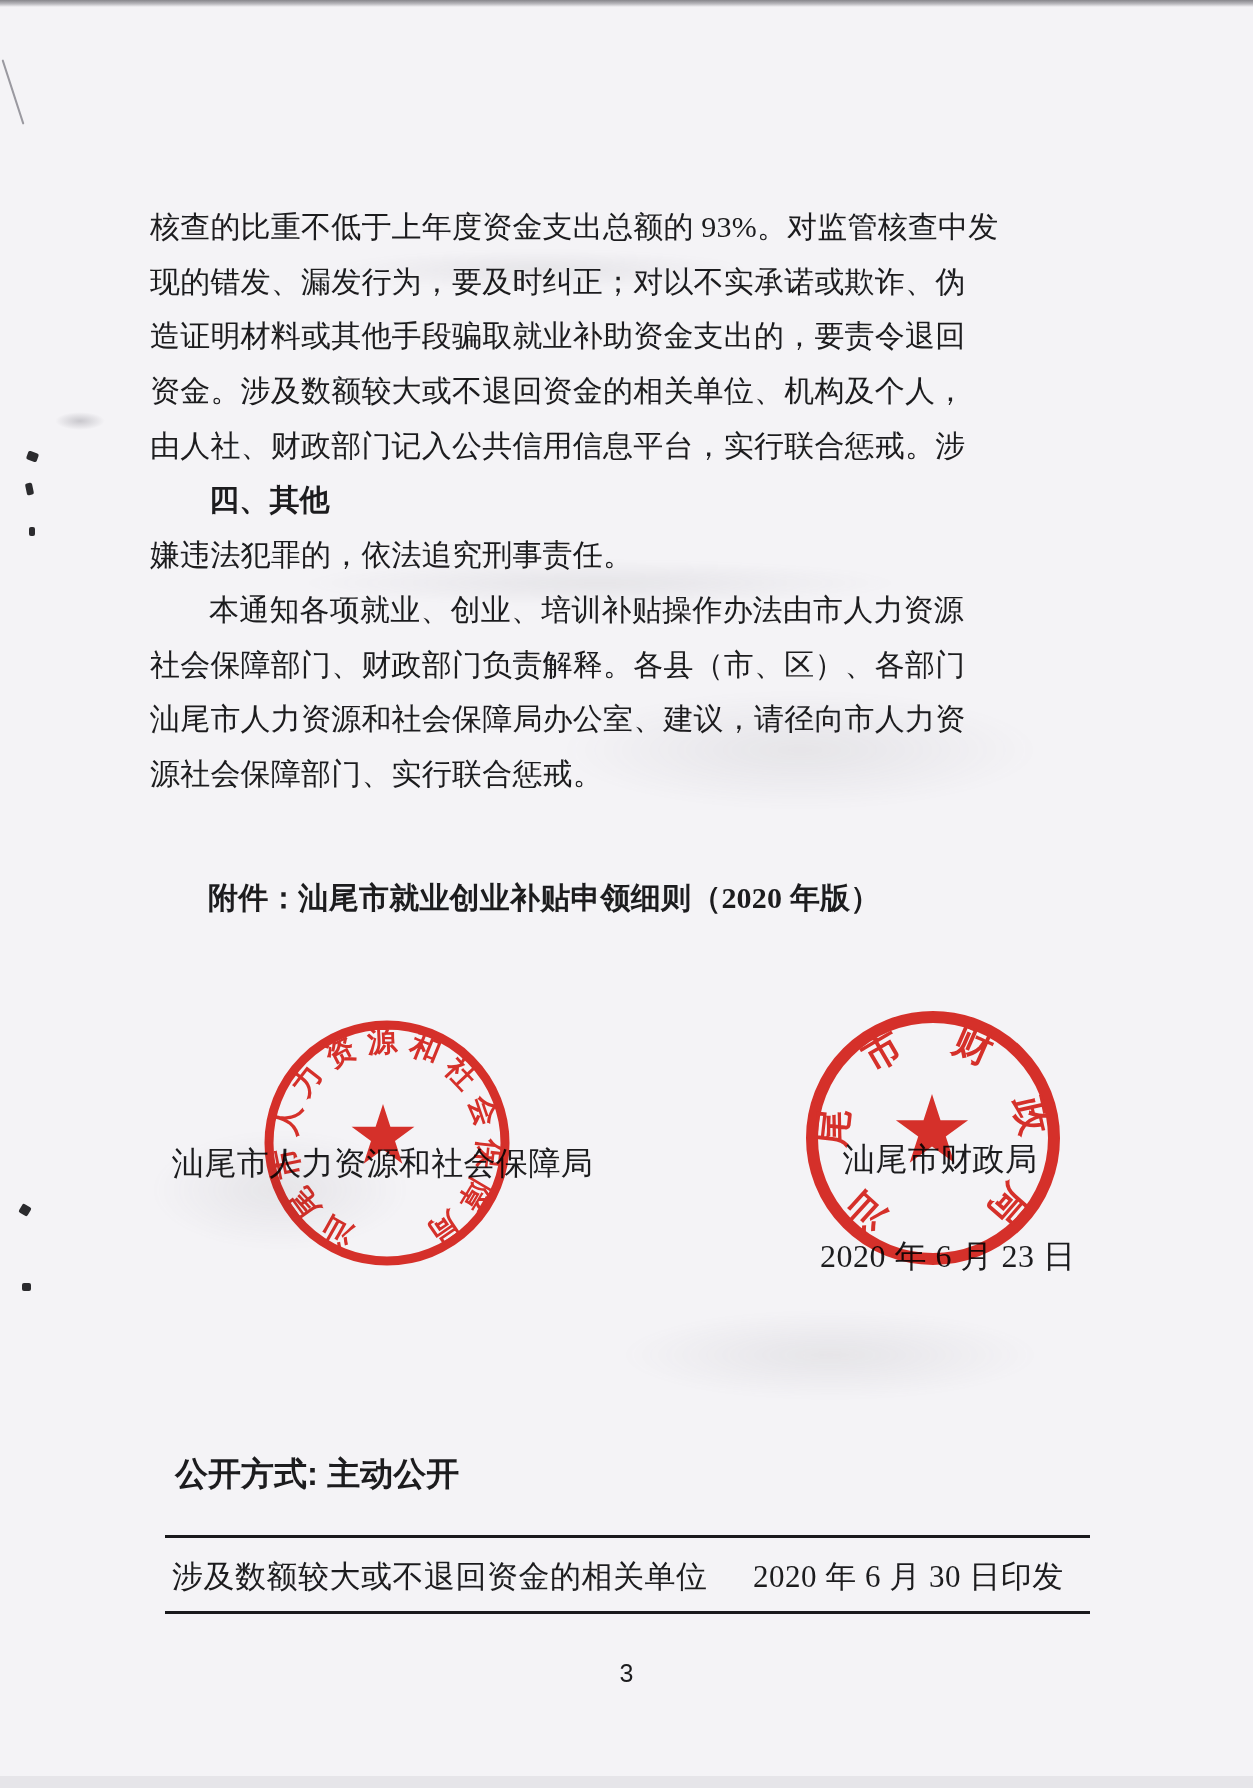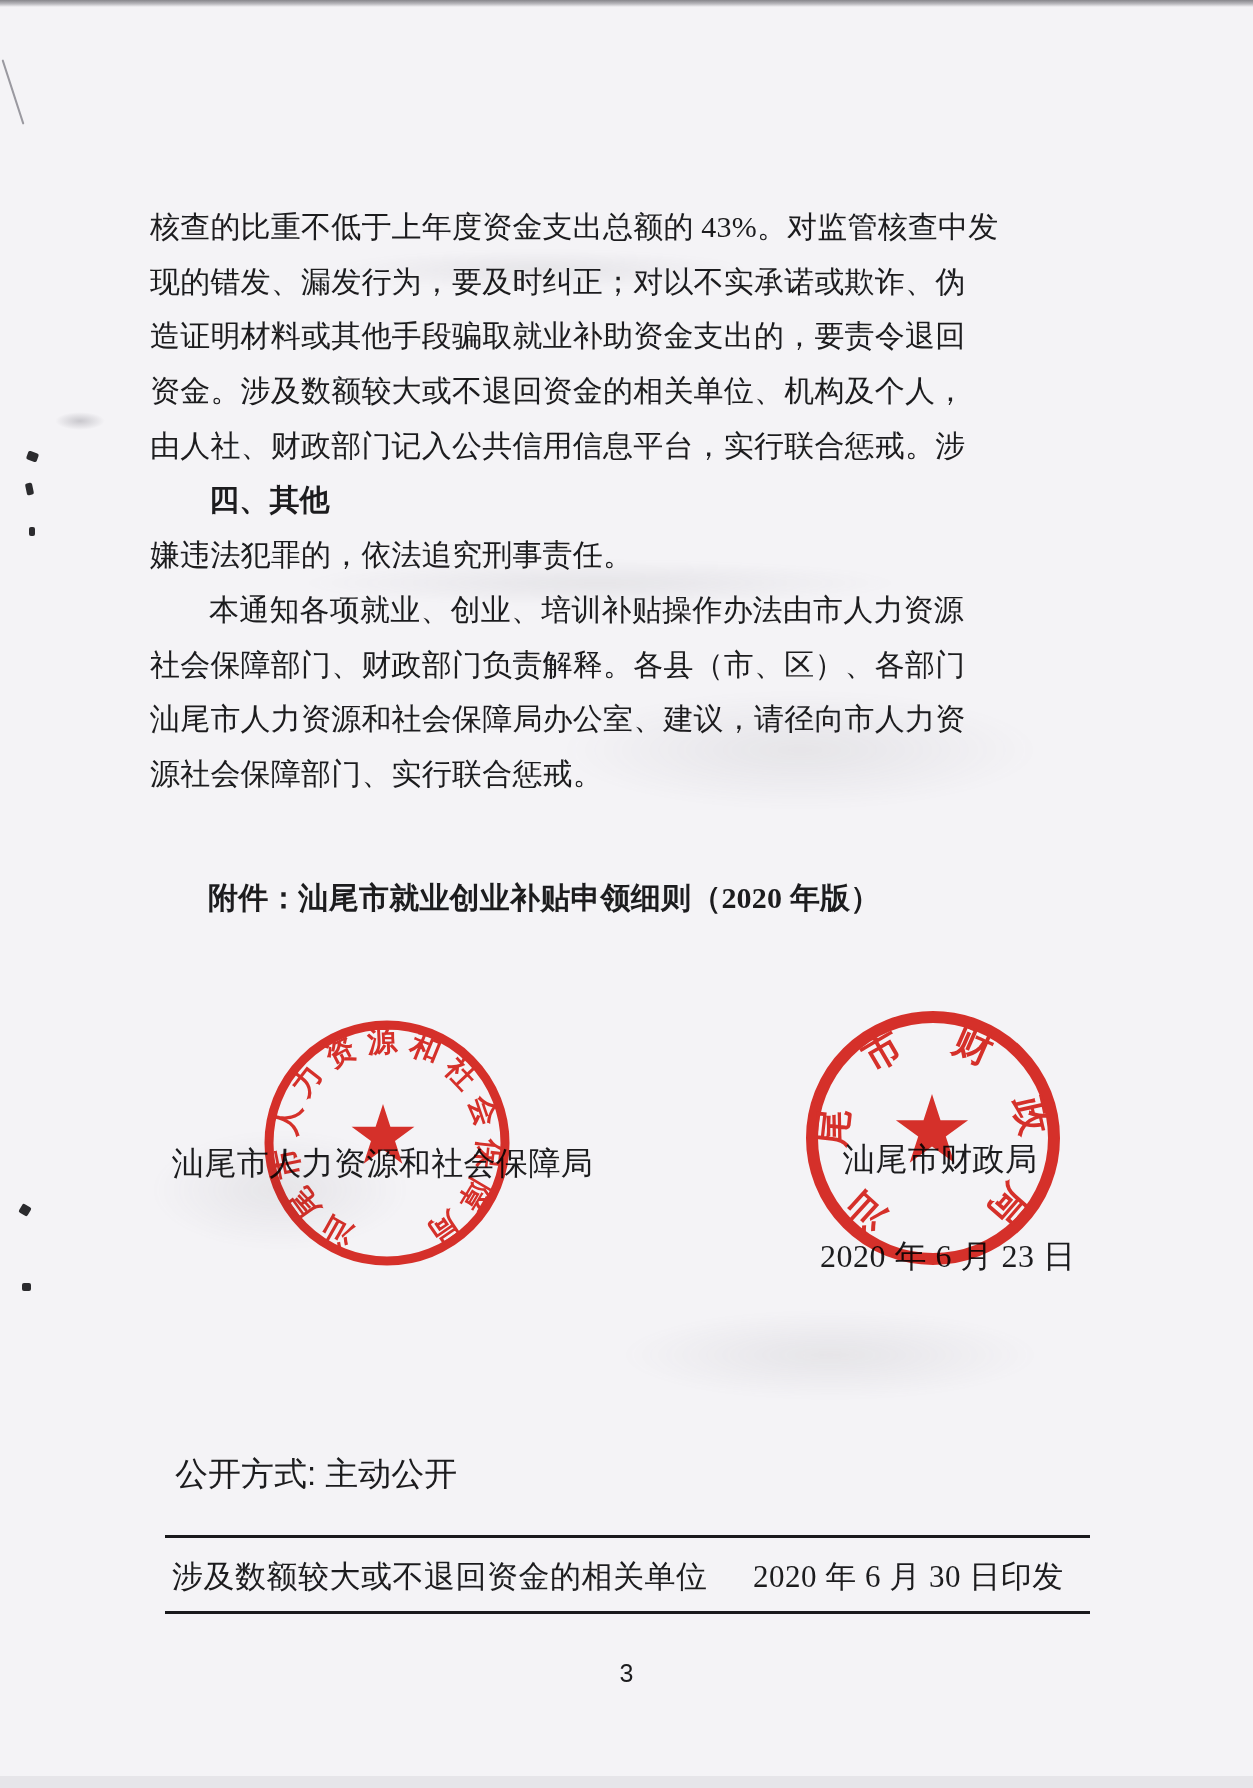--- a/index.html
+++ b/index.html
@@ -48,21 +48,21 @@
   .sig-left{position:absolute;left:172px;top:1142px;font-size:32px;white-space:nowrap;letter-spacing:.4px;}
   .sig-right{position:absolute;left:843px;top:1138px;font-size:32px;white-space:nowrap;letter-spacing:.4px;}
   .sig-date{position:absolute;left:820px;top:1235px;font-size:32px;white-space:nowrap;letter-spacing:.5px;}
 
   
   .seal{position:absolute;mix-blend-mode:multiply;opacity:.92;}
   .seal-left{left:257px;top:1013px;}
   .seal-right{left:798px;top:1003px;}
 
   
-  .publicity{position:absolute;left:175px;top:1452px;font-size:33px;font-weight:normal;
+  .publicity{position:absolute;left:175px;top:1452px;font-size:33px;font-weight:bold;
     font-family:"Liberation Sans","DejaVu Sans",sans-serif;white-space:nowrap;}
   .rule{position:absolute;left:165px;width:925px;height:3px;background:#19191c;}
   .rule1{top:1535px;}
   .rule2{top:1611px;}
   .footer-office{position:absolute;left:172px;top:1556px;font-size:31px;white-space:nowrap;letter-spacing:.5px;}
   .footer-date{position:absolute;left:753px;top:1556px;font-size:31px;white-space:nowrap;letter-spacing:.5px;}
   .pagenum{position:absolute;left:0;right:0;top:1659px;text-align:center;
     font-size:25px;font-family:"Liberation Sans","DejaVu Sans",sans-serif;}
 </style>
 </head>
@@ -79,21 +79,21 @@
   <div class="speck sp4"></div>
   <div class="speck sp5"></div>
   <div class="smudge"></div>
   <div class="ghost g1"></div>
   <div class="ghost g2"></div>
   <div class="ghost g3"></div>
   <div class="ghost g4"></div>
   <div class="ghost g5"></div>
 
   <div class="bodytext">
-    <div class="line">核查的比重不低于上年度资金支出总额的 43%。对监管核查中发</div>
+    <div class="line">核查的比重不低于上年度资金支出总额的 93%。对监管核查中发</div>
     <div class="line">现的错发、漏发行为，要及时纠正；对以不实承诺或欺诈、伪</div>
     <div class="line">造证明材料或其他手段骗取就业补助资金支出的，要责令退回</div>
     <div class="line">资金。涉及数额较大或不退回资金的相关单位、机构及个人，</div>
     <div class="line">由人社、财政部门记入公共信用信息平台，实行联合惩戒。涉</div>
     <div class="line indent heading">四、其他</div>
     <div class="line">嫌违法犯罪的，依法追究刑事责任。</div>
     <div class="line indent">本通知各项就业、创业、培训补贴操作办法由市人力资源</div>
     <div class="line">社会保障部门、财政部门负责解释。各县（市、区）、各部门</div>
     <div class="line">汕尾市人力资源和社会保障局办公室、建议，请径向市人力资</div>
     <div class="line">源社会保障部门、实行联合惩戒。</div>

